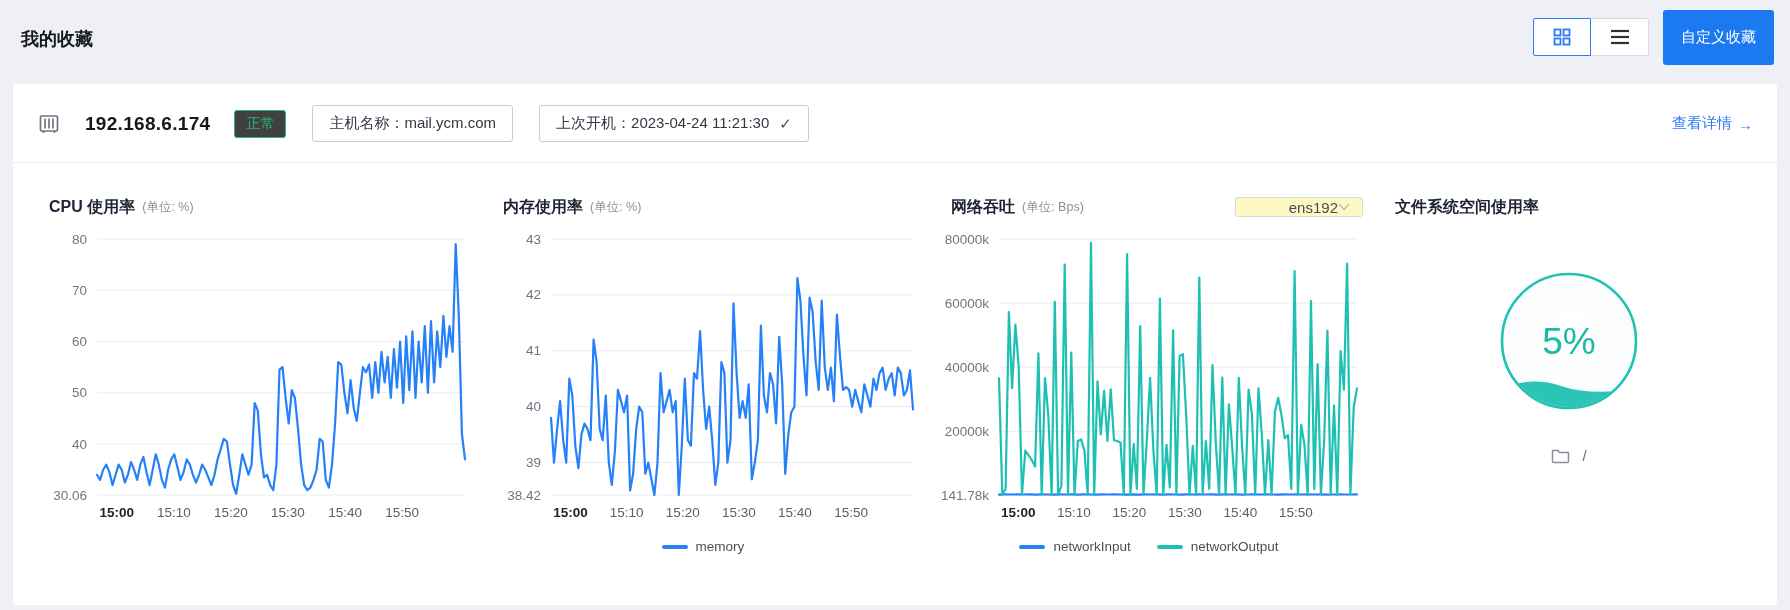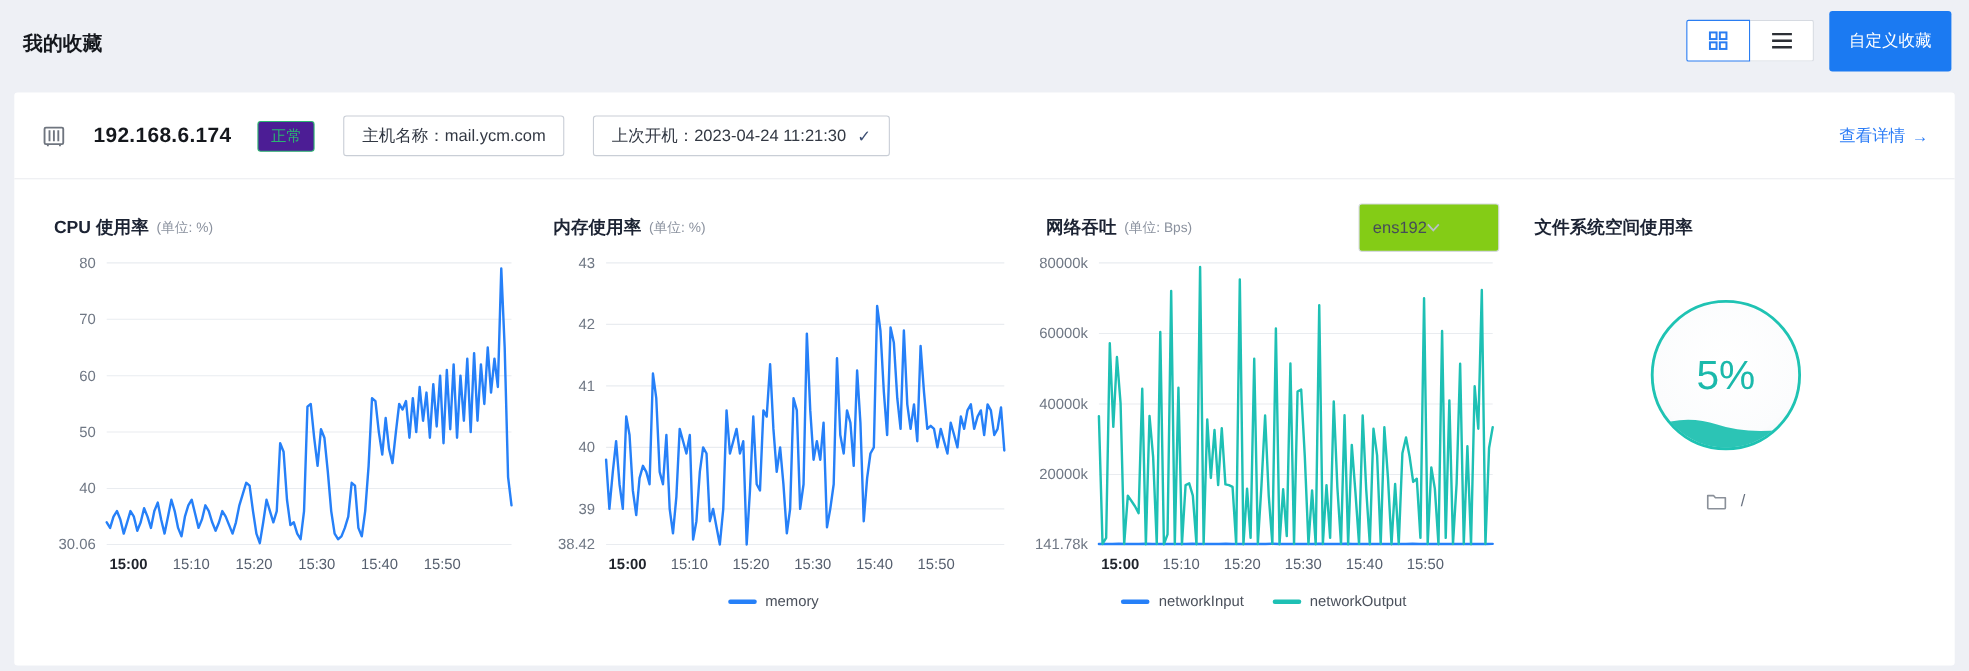--- a/index.html
+++ b/index.html
@@ -13,21 +13,21 @@
   .toggle-btn { width:58px; height:38px; background:#fff; border:1px solid #d6dae1; display:flex; align-items:center; justify-content:center; cursor:pointer; }
   .toggle-btn.grid { border:1px solid #2a7df2; border-radius:2px 0 0 2px; z-index:2; }
   .toggle-btn.list { border-left:none; border-radius:0 2px 2px 0; }
   .primary-btn { height:55px; padding:0 18px; background:#1b7af2; color:#fff; font-size:15px; border:none; border-radius:3px; display:flex; align-items:center; cursor:pointer; font-family:inherit; }
 
   
   .card { position:absolute; left:13px; right:13px; top:84px; height:521px; background:#fff; border-radius:3px; }
   .host-row { display:flex; align-items:center; padding:21px 24px 20px 24px; }
   .host-icon { width:26px; height:26px; display:flex; align-items:center; }
   .host-ip { font-size:19px; font-weight:bold; color:#15181d; margin-left:22px; letter-spacing:.3px; }
-  .status-badge { margin-left:24px; border:1px solid #2bb571; color:#2bb571; font-size:14px; padding:4px 11px; border-radius:3px; background:#4c1d95; }
+  .status-badge { margin-left:24px; border:1px solid #2bb571; color:#2bb571; font-size:14px; padding:4px 11px; border-radius:3px; background:#404040; }
   .info-box { margin-left:26px; border:1px solid #c9ced6; border-radius:3px; padding:8px 16px; font-size:15px; color:#323843; display:flex; align-items:center; }
   .check { color:#3d4f73; font-size:15px; margin-left:10px; }
   .details-link { margin-left:auto; color:#2b7cf6; font-size:15px; cursor:pointer; display:flex; align-items:flex-end; gap:6px; }
   .divider { height:1px; background:#ebedf0; }
 
   
   .charts { display:flex; padding:26px 10px 0 12px; }
   .panel { position:relative; }
   .panel.cpu  { width:458px; }
   .panel.mem  { width:452px; }
@@ -36,21 +36,21 @@
   .panel-head { display:flex; align-items:center; padding:0 8px 0 24px; height:36px; }
   .chart-title { font-size:16px; font-weight:bold; color:#1c2333; }
   .chart-unit { font-size:12.5px; color:#8a919e; margin-left:7px; }
   .chart-box { width:100%; height:300px; margin-top:4px; }
   .legend { display:flex; justify-content:center; gap:26px; margin-top:10px; }
   .legend-item { display:flex; align-items:center; gap:8px; cursor:pointer; }
   .legend-swatch { width:26px; height:4px; border-radius:2px; }
   .legend-label { font-size:13.5px; color:#4a505b; }
 
   
-  .select-box { margin-left:auto; width:128px; height:44px; border:1px solid #d6dae0; border-radius:3px; background:#84cc16; display:flex; align-items:center; justify-content:flex-start; padding:0 12px; cursor:pointer; }
+  .select-box { margin-left:auto; width:128px; height:20px; border:1px solid #d6dae0; border-radius:3px; background:#fef9c3; display:flex; align-items:center; justify-content:flex-end; padding:0 12px; cursor:pointer; }
   .select-value { font-size:15px; color:#454c59; }
 
   
   .gauge-wrap { display:flex; flex-direction:column; align-items:center; margin-top:34px; }
   .mount-row { display:flex; align-items:center; gap:12px; margin-top:24px; }
   .mount-label { font-size:15px; color:#6a7280; }
 </style>
 </head>
 <body>
 

